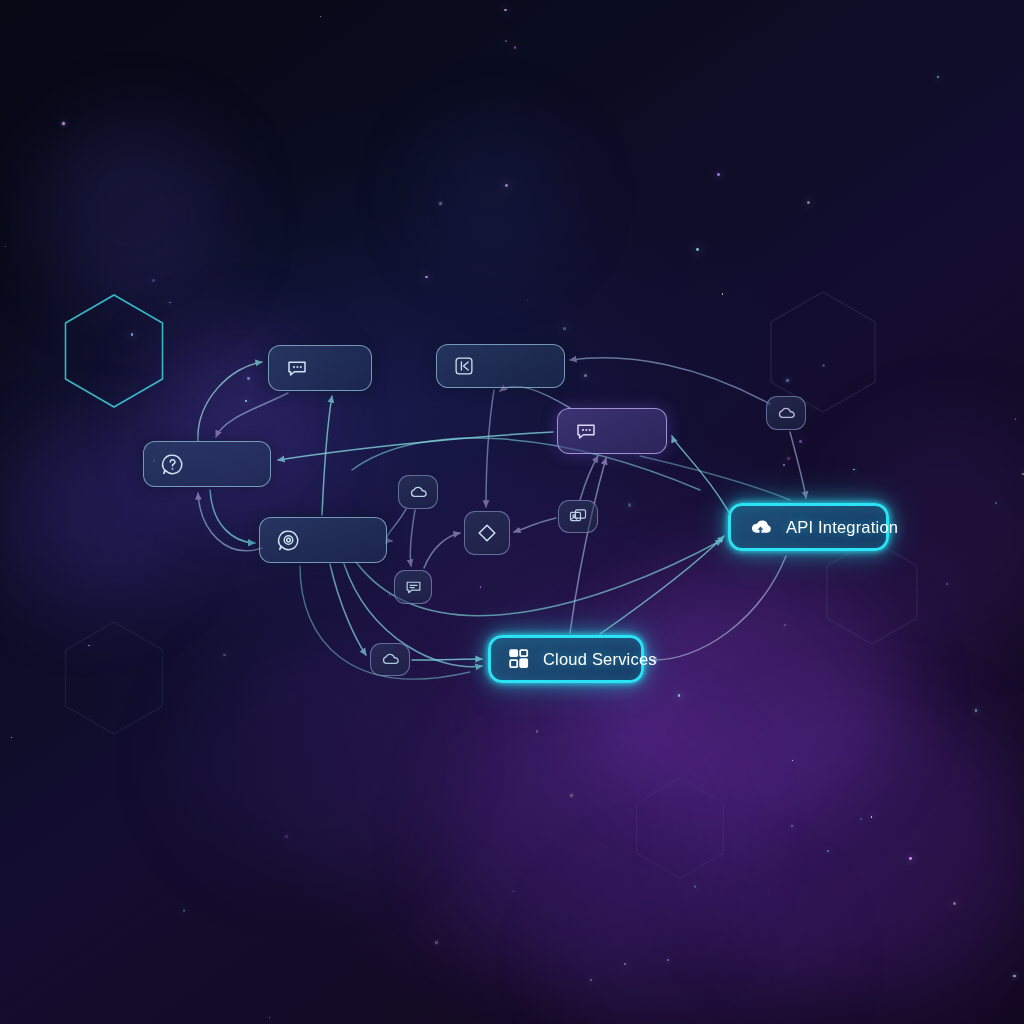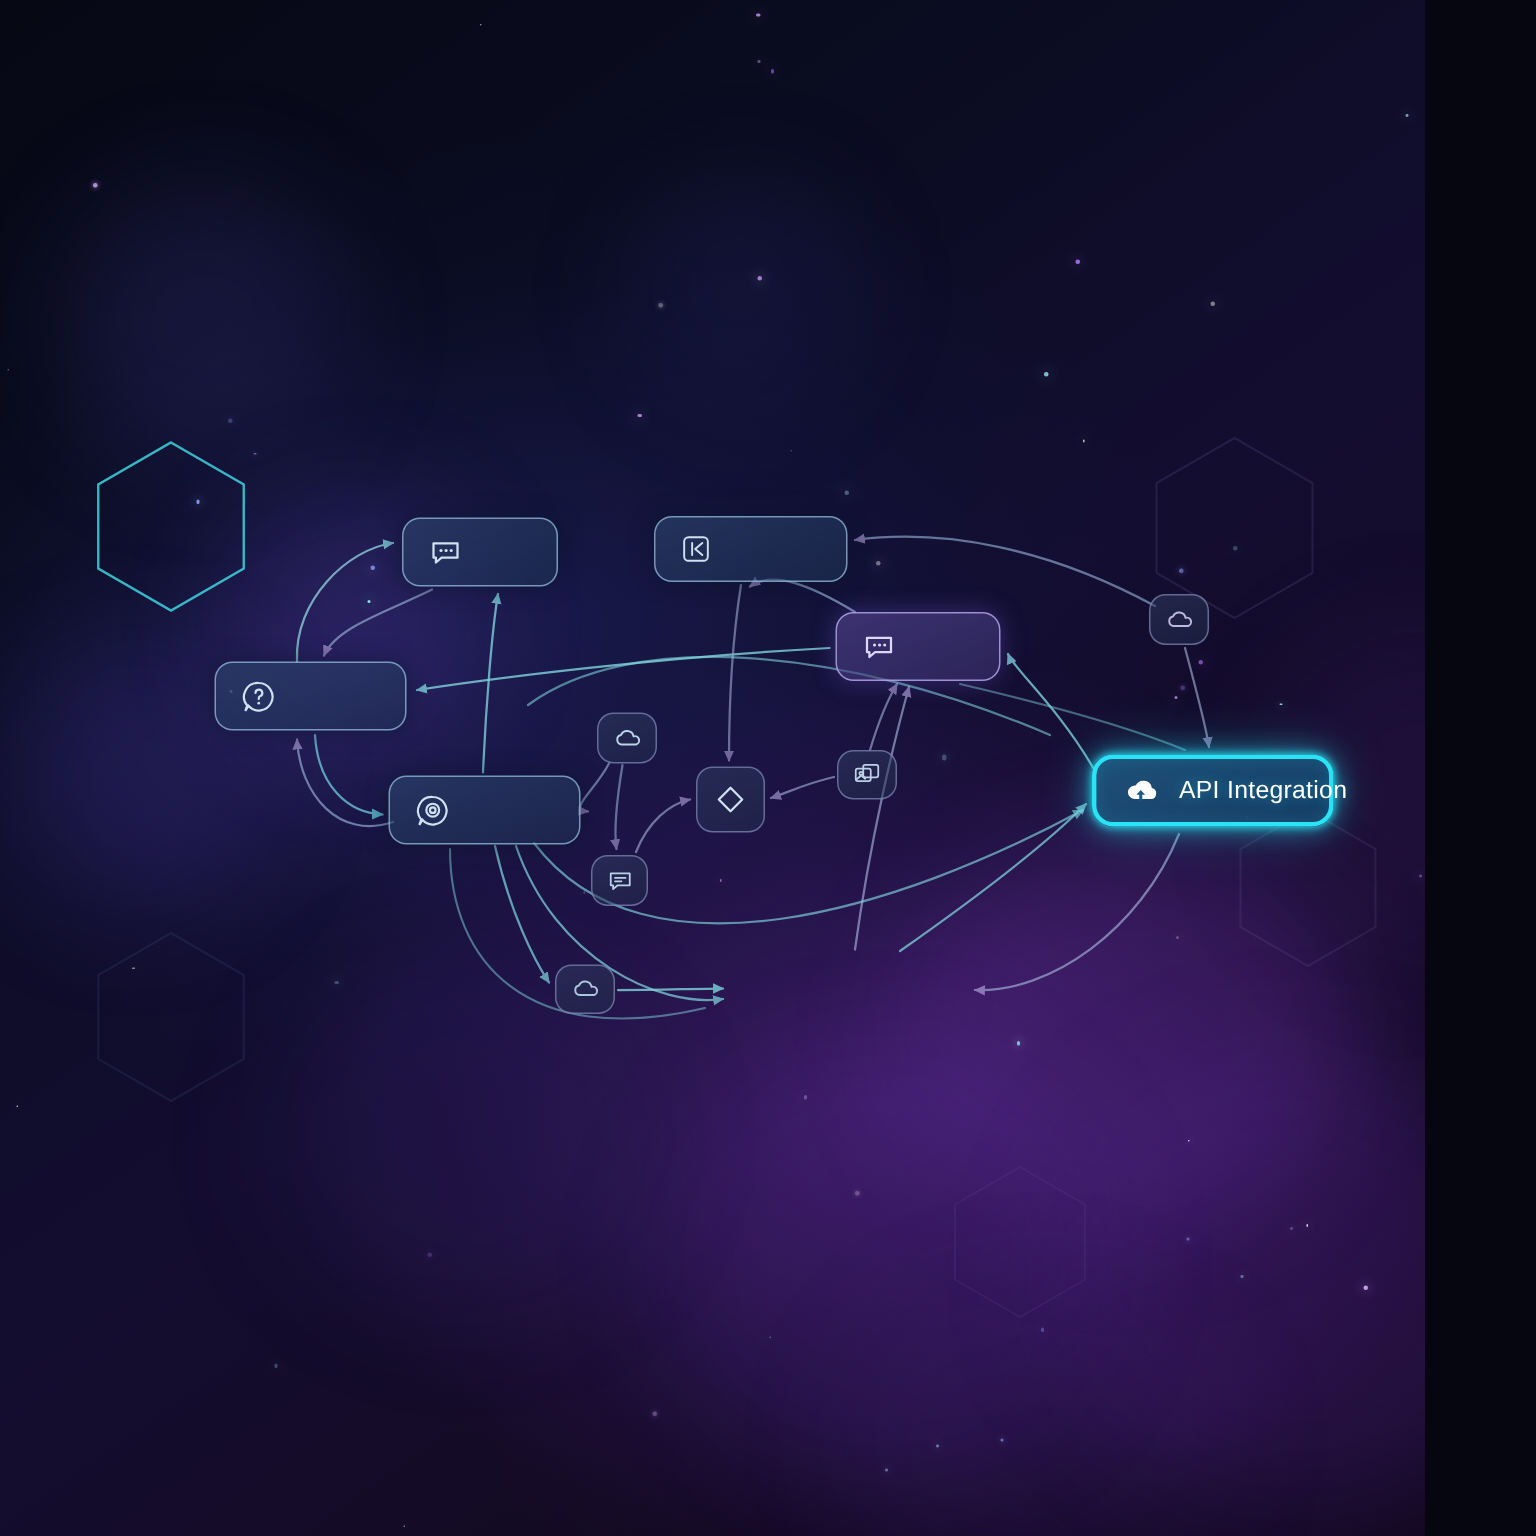--- a/index.html
+++ b/index.html
@@ -4,21 +4,21 @@
 <style>
   html, body {
     margin: 0; padding: 0;
     width: 1024px; height: 1024px;
     overflow: hidden;
     background: #05060f;
     font-family: "Liberation Sans", sans-serif;
   }
   #canvas {
     position: relative;
-    width: 950px; height: 1024px;
+    width: 1024px; height: 1024px;
     overflow: hidden;
     background:
       radial-gradient(ellipse 560px 420px at 62% 72%, rgba(92,42,150,0.55) 0%, rgba(60,28,110,0.30) 42%, rgba(0,0,0,0) 72%),
       radial-gradient(ellipse 420px 330px at 22% 46%, rgba(62,48,140,0.34) 0%, rgba(30,26,80,0.16) 50%, rgba(0,0,0,0) 76%),
       radial-gradient(ellipse 520px 400px at 40% 40%, rgba(34,44,120,0.36) 0%, rgba(16,22,64,0.16) 55%, rgba(0,0,0,0) 80%),
       radial-gradient(ellipse 700px 600px at 85% 88%, rgba(58,20,96,0.30) 0%, rgba(0,0,0,0) 70%),
       linear-gradient(145deg, #060814 0%, #0a0c20 26%, #130d30 52%, #140b26 72%, #0a0614 100%);
   }
   .nebula {
     position: absolute;
@@ -310,20 +310,31 @@
     <span class="icon">
       <svg width="27" height="27" viewBox="0 0 24 24" fill="#ffffff">
         <path d="M18.6 10.1a5.1 5.1 0 0 0-9.6-1.5A4.2 4.2 0 0 0 4.4 12.7 4.1 4.1 0 0 0 8.5 16.6h9.6a3.3 3.3 0 0 0 .5-6.5z"></path>
         <rect x="11.1" y="12.4" width="1.8" height="5.4" rx="0.9" fill="#1a5a86"></rect>
         <path d="M12 11.2l2.6 2.9h-5.2z" fill="#1a5a86"></path>
       </svg>
     </span>
     <span class="node-label">API Integration</span>
   </div>
 
+  <div class="node hl" style="left:488px; top:635px; width:156px; height:48px;">
+    <span class="icon">
+      <svg width="24" height="24" viewBox="0 0 24 24" fill="none" stroke="#ffffff" stroke-width="1.8">
+        <rect x="3.2" y="3.2" width="7" height="6" rx="0.9" fill="#ffffff"></rect>
+        <rect x="13.2" y="3.2" width="7" height="6" rx="0.9"></rect>
+        <rect x="3.2" y="13.2" width="7" height="7" rx="0.9"></rect>
+        <rect x="13.2" y="12.2" width="7" height="8" rx="0.9" fill="#ffffff"></rect>
+      </svg>
+    </span>
+    <span class="node-label">Cloud Services</span>
+  </div>
 
   <div class="node mini" style="left:398px; top:475px; width:40px; height:34px;">
     <span class="icon">
       <svg width="21" height="21" viewBox="0 0 24 24" fill="none" stroke="#bcd2e8" stroke-width="1.5" stroke-linejoin="round">
         <path d="M18.4 16.4H7.4a3.7 3.7 0 0 1-.5-7.3 5 5 0 0 1 9.5 1.1 3.1 3.1 0 0 1 2 6.2z"></path>
       </svg>
     </span>
   </div>
 
   <div class="node mini" style="left:464px; top:511px; width:46px; height:44px;">

